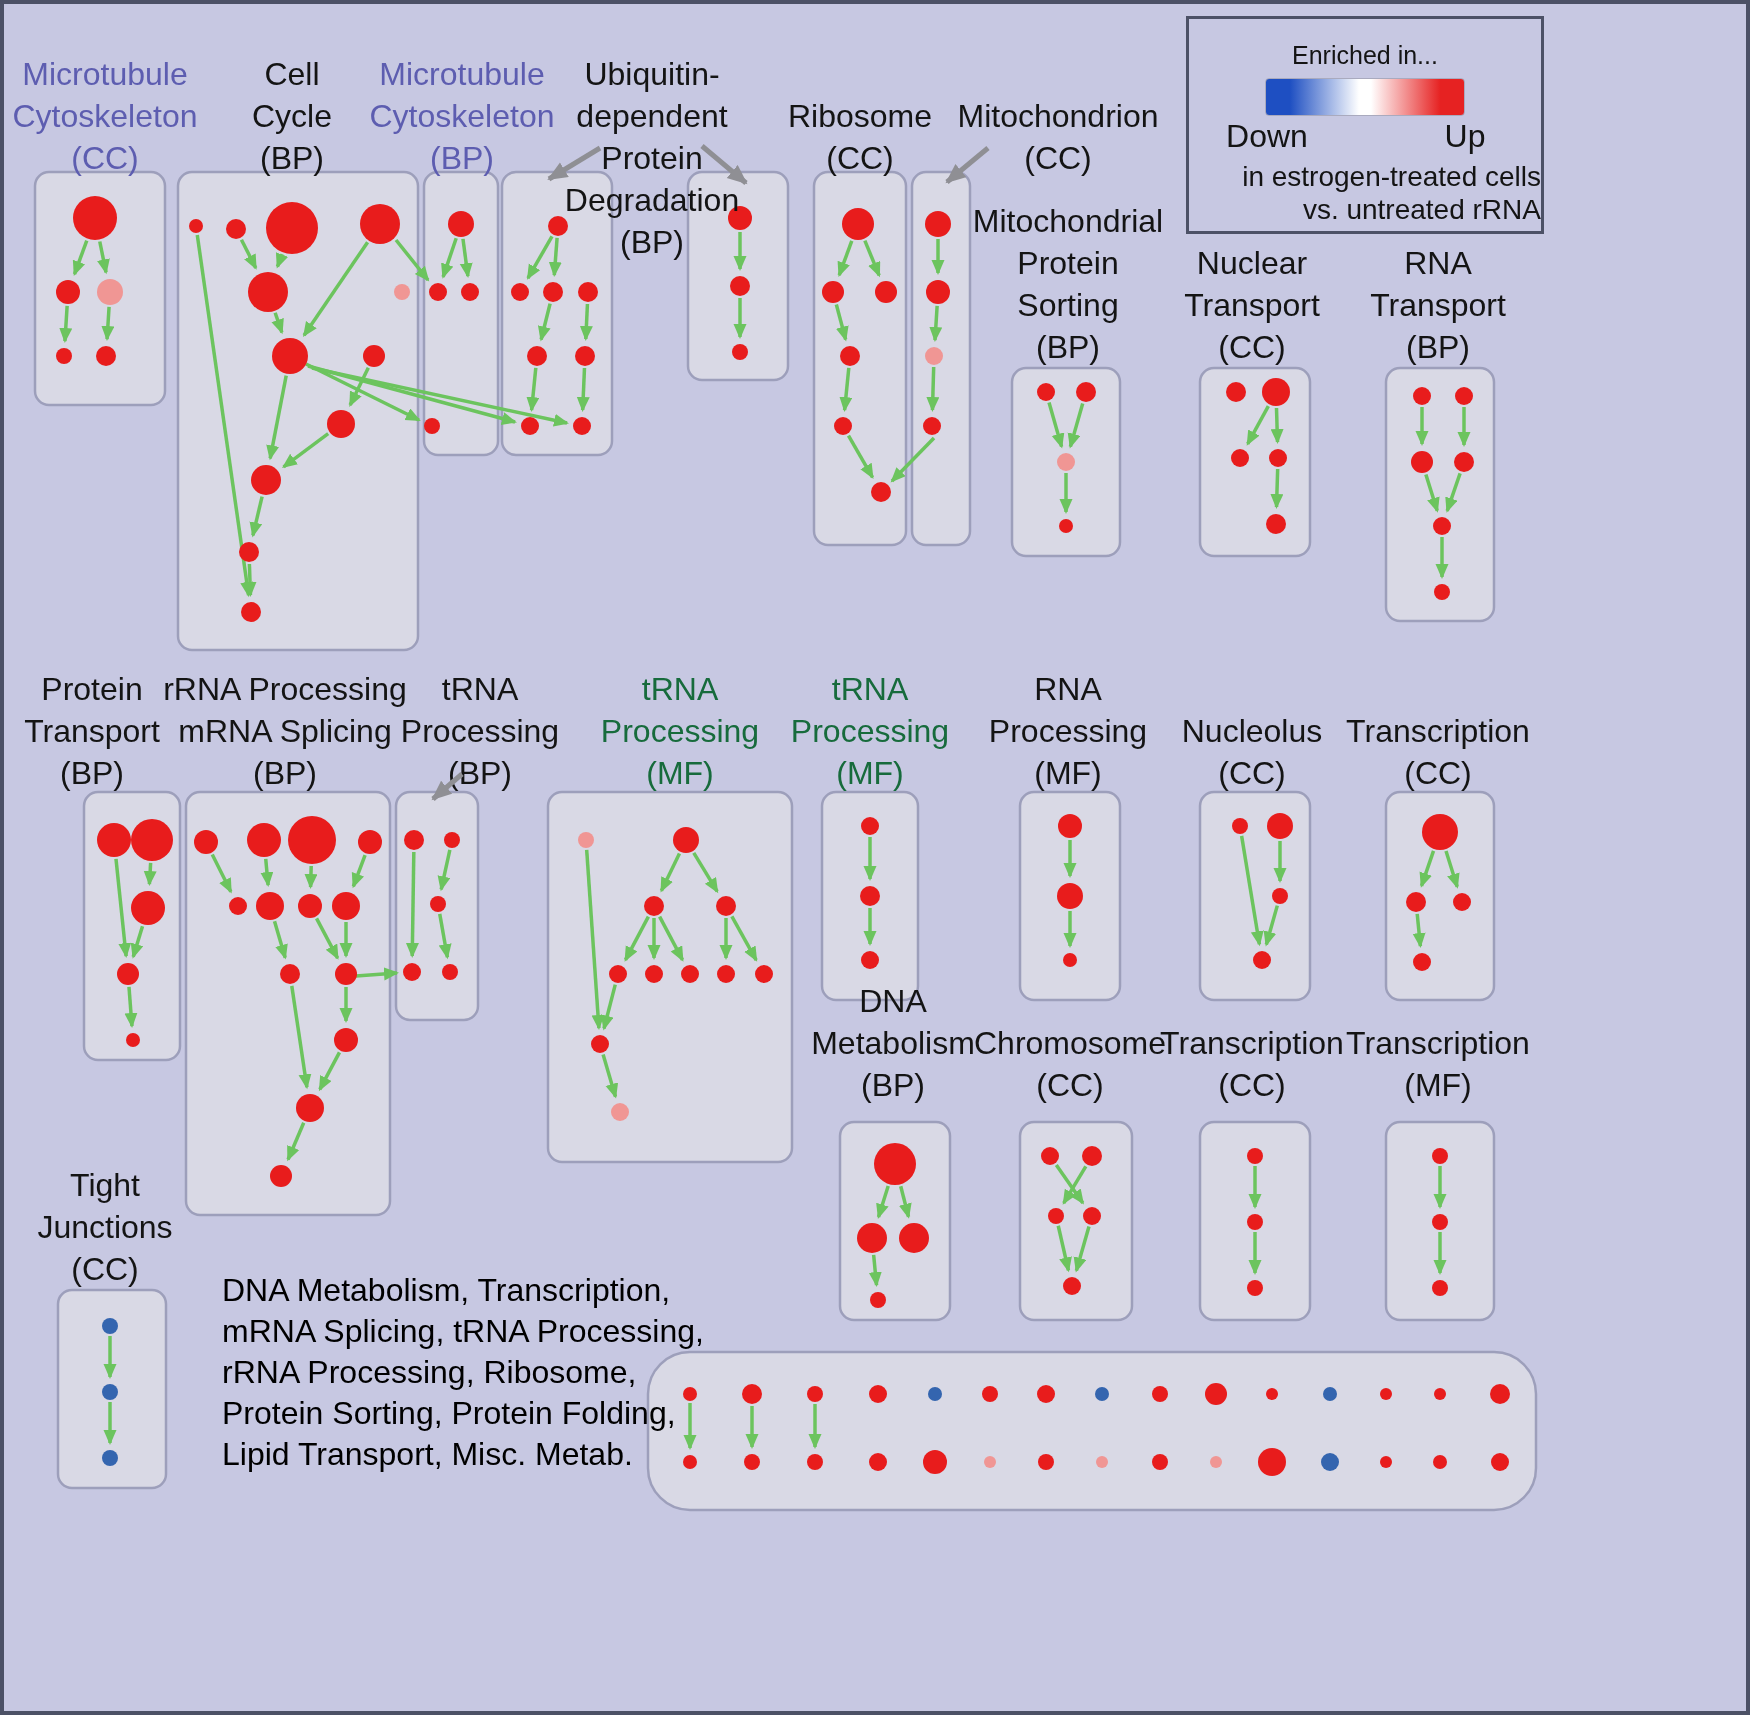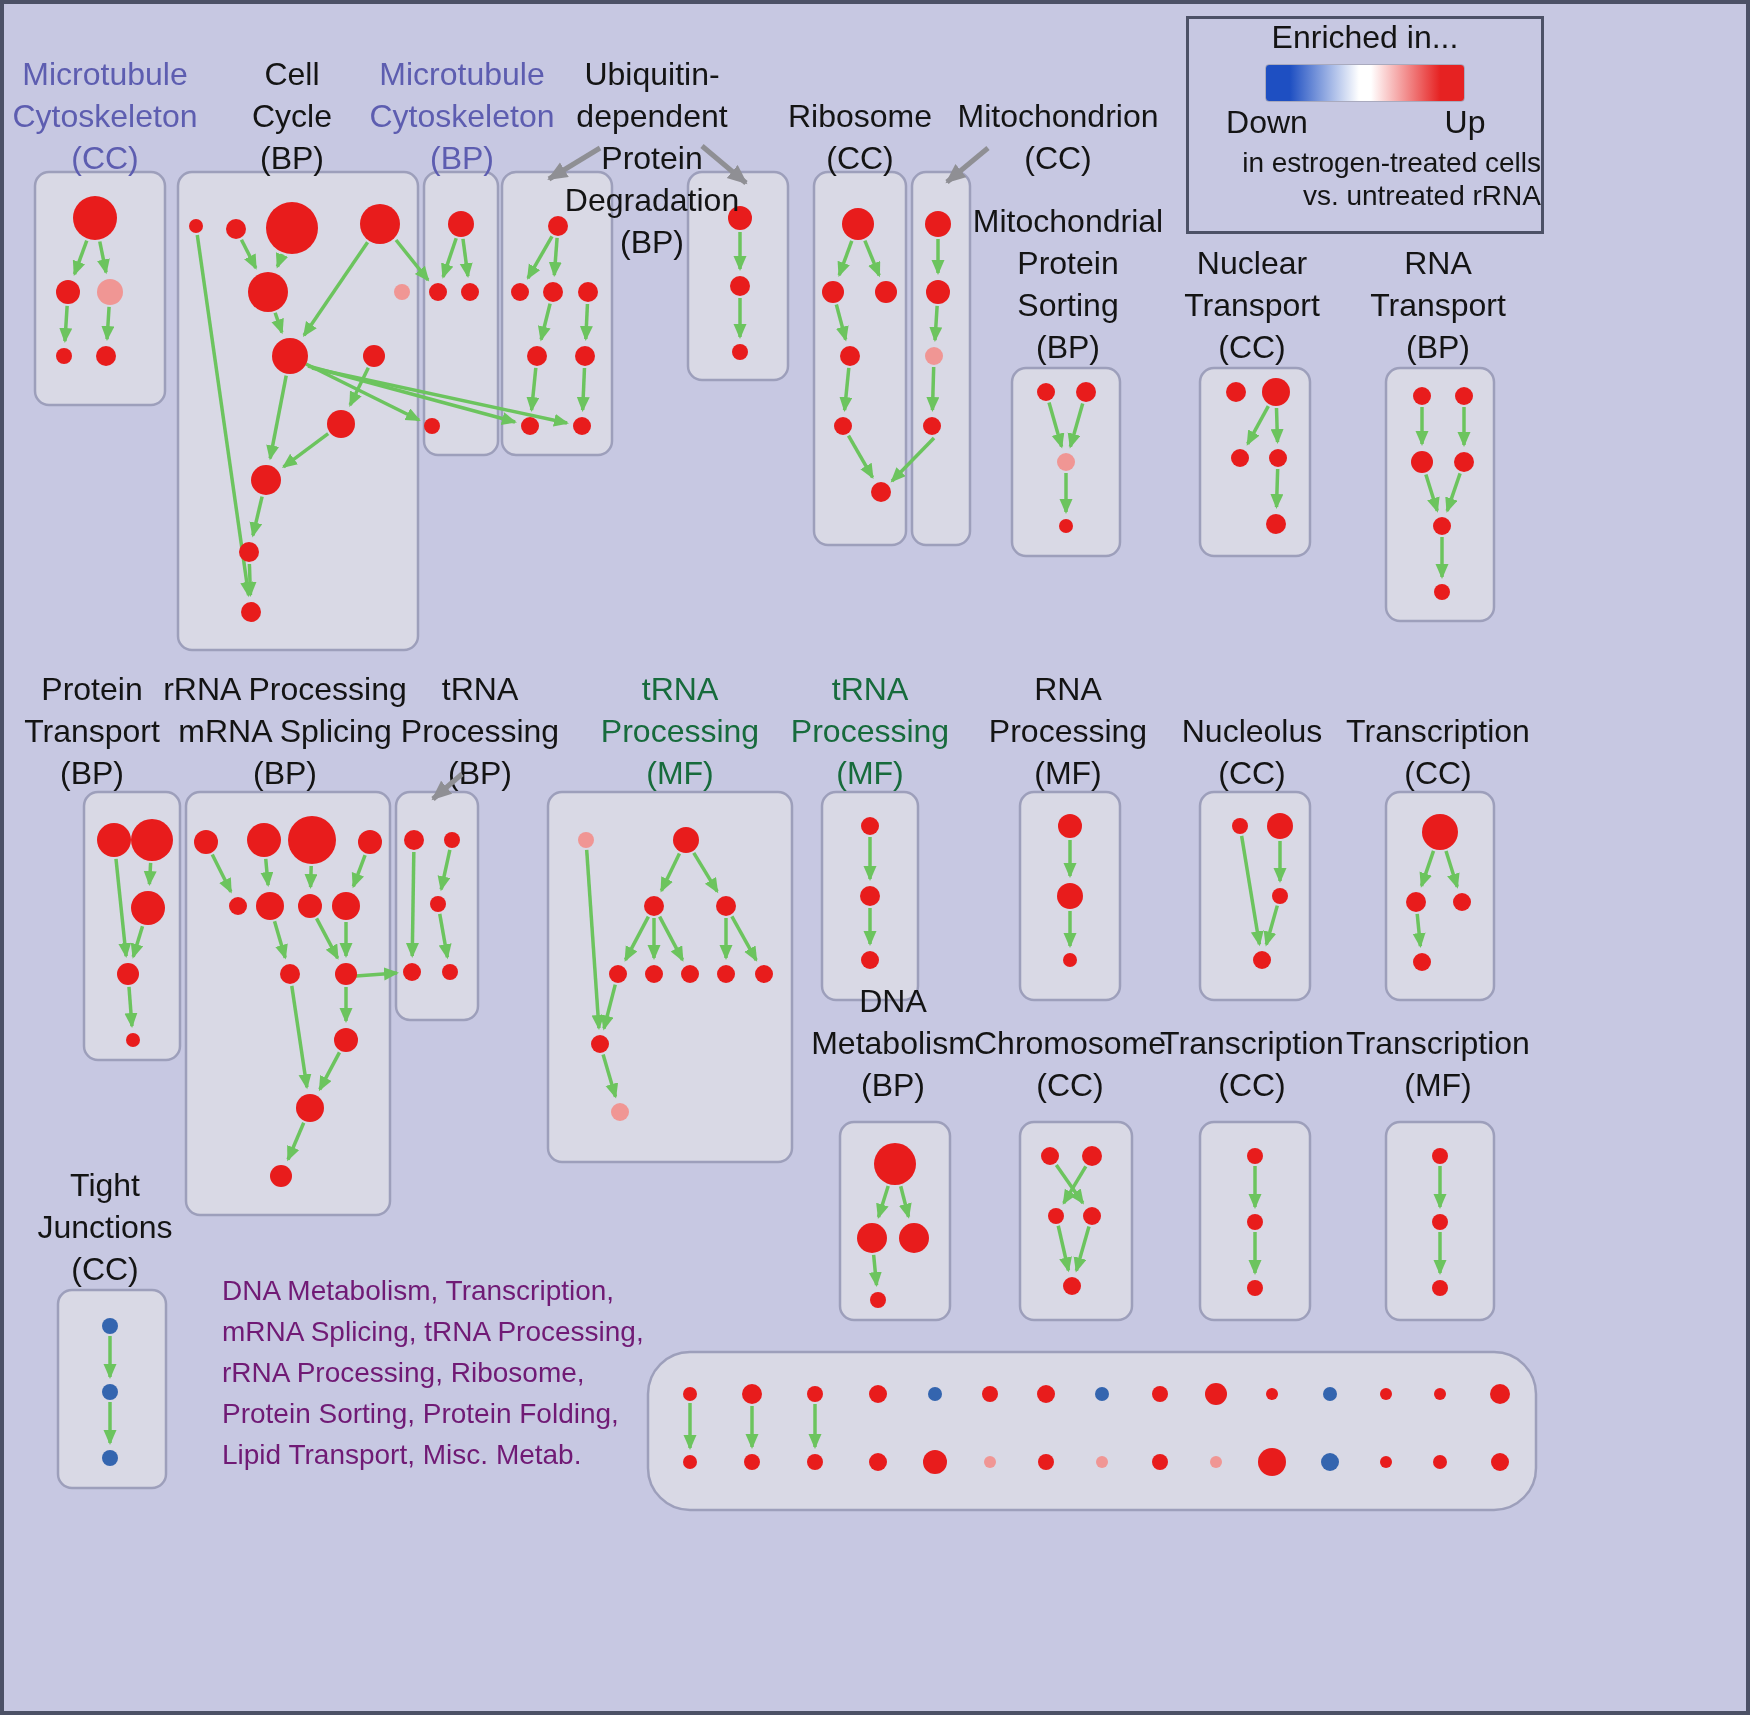--- a/index.html
+++ b/index.html
@@ -8,31 +8,31 @@
     position:relative;width:1750px;height:1715px;
     background:#c7c8e2;overflow:hidden;
     box-shadow:inset 0 0 0 4px #4c5166;
   }
   .stage svg{position:absolute;left:0;top:0;}
   svg text{font-family:"Liberation Sans",sans-serif;font-size:32px;}
   .legend{
     position:absolute;left:1186px;top:16px;width:358px;height:218px;
     border:3px solid #4c5166;box-sizing:border-box;text-align:center;color:#141414;
   }
-  .legend-title{font-size:32px;margin-top:0;}
+  .legend-title{font-size:25px;margin-top:22px;}
   .legend-gradient{
     width:200px;height:38px;margin:8px auto 0;border-radius:4px;border:1px solid #a9aabe;box-sizing:border-box;
     background:linear-gradient(90deg,#1e4fc2 0%,#1e4fc2 12%,#ffffff 47%,#ffffff 53%,#e62222 88%,#e62222 100%);
   }
   .legend-scale{position:relative;height:42px;font-size:32px;margin-top:2px;}
   .legend-scale .down{position:absolute;left:78px;transform:translateX(-50%);}
   .legend-scale .up{position:absolute;left:276px;transform:translateX(-50%);}
   .legend-sub{font-size:28px;line-height:33px;text-align:right;}
   .misc-text{
-    position:absolute;left:222px;top:1270px;font-size:28px;line-height:41px;color:#701a75;
+    position:absolute;left:222px;top:1270px;font-size:32px;line-height:41px;color:#000000;
   }
 </style>
 </head>
 <body>
 
 <div class="stage">
 
   <svg id="diagram" width="1750" height="1715" viewBox="0 0 1750 1715">
       <defs>
         <marker id="ah-green" markerWidth="17" markerHeight="15" refX="13" refY="6.5" orient="auto" markerUnits="userSpaceOnUse">

